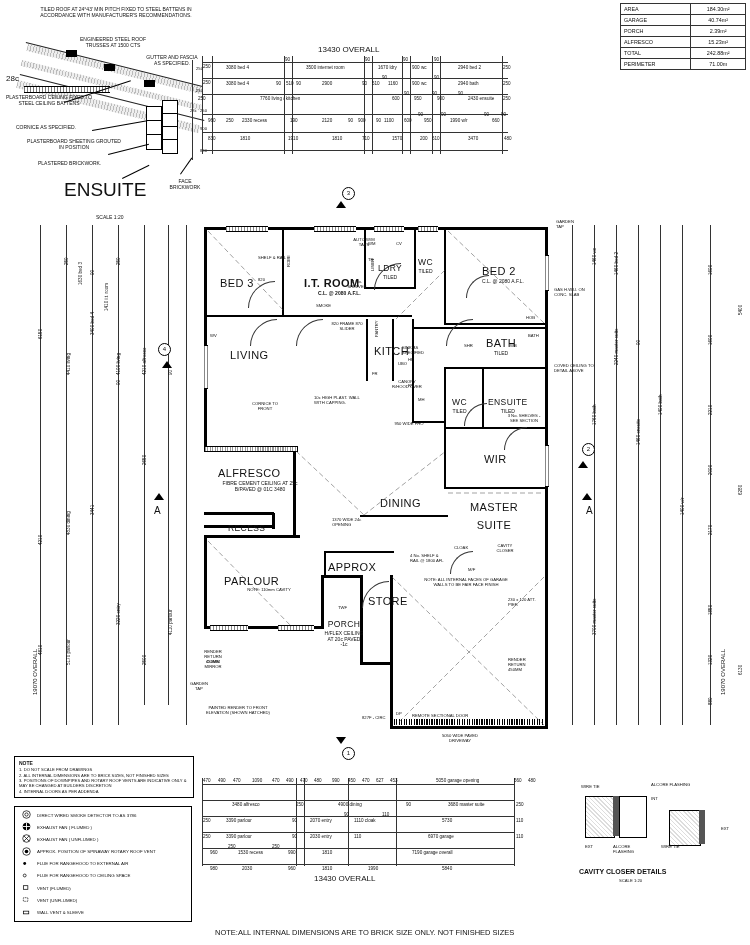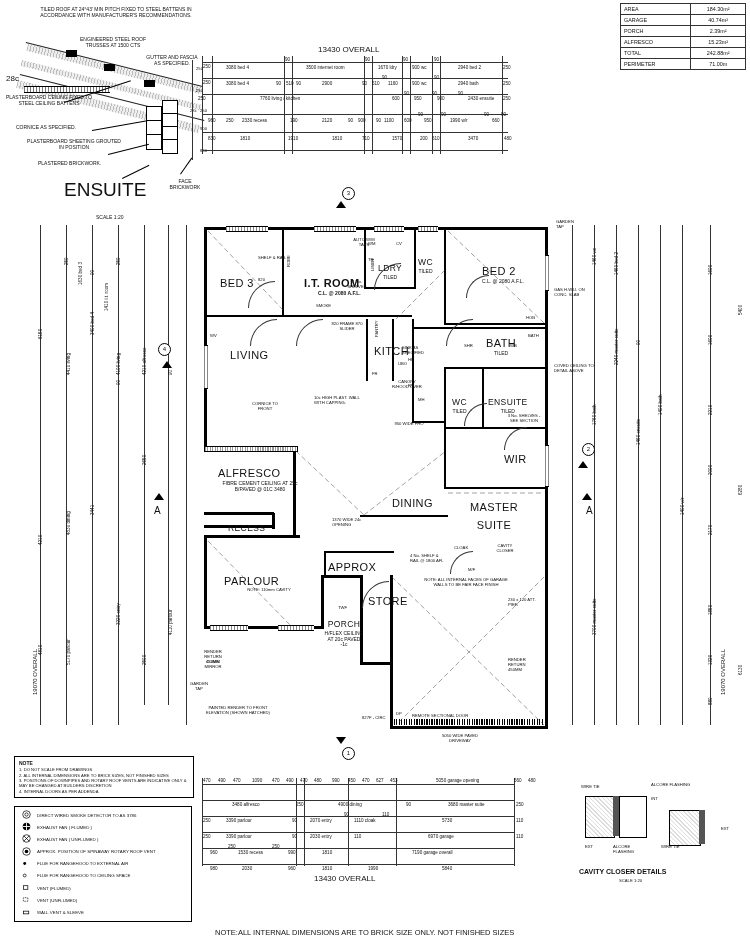--- a/index.html
+++ b/index.html
@@ -402,28 +402,28 @@
       <span class="roomname">KITCH</span>
     </div>
     <div class="room" style="left:256px;top:176px;">
       <span class="roomname sm">WC</span>
       <div class="sub">TILED</div>
     </div>
     <div class="room" style="left:292px;top:176px;">
       <span class="roomname sm">ENSUITE</span>
       <div class="sub">TILED</div>
     </div>
-    <div class="room" style="left:308px;top:234px;">
+    <div class="room" style="left:288px;top:234px;">
       <span class="roomname">WIR</span>
     </div>
     <div class="room" style="left:22px;top:248px;">
       <span class="roomname">ALFRESCO</span>
       <div class="sub" style="width:84px;">FIBRE CEMENT CEILING AT 25c B/PAVED @ 01C 3480</div>
     </div>
-    <div class="room" style="left:156px;top:278px;padding-left:40px;">
+    <div class="room" style="left:144px;top:278px;padding-left:40px;">
       <span class="roomname">DINING</span>
     </div>
     <div class="room" style="left:268px;top:282px;width:60px;text-align:center;">
       <span class="roomname">MASTER SUITE</span>
     </div>
     <div class="room" style="left:28px;top:356px;">
       <span class="roomname">PARLOUR</span>
     </div>
     <div class="room" style="left:132px;top:342px;">
       <span class="roomname">APPROX</span>

